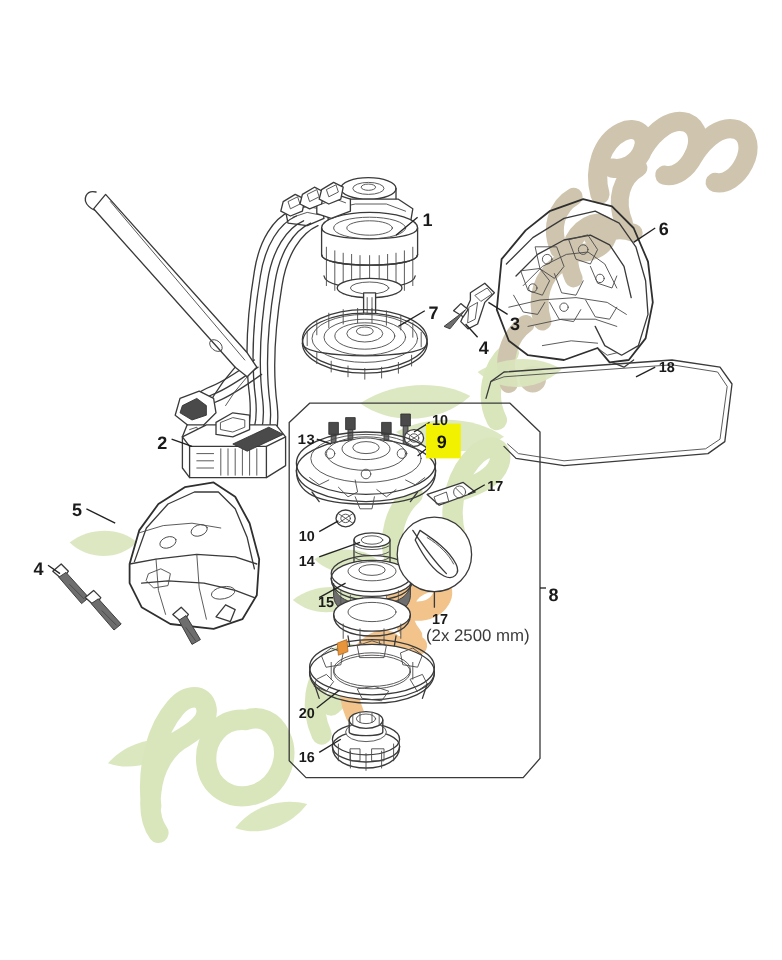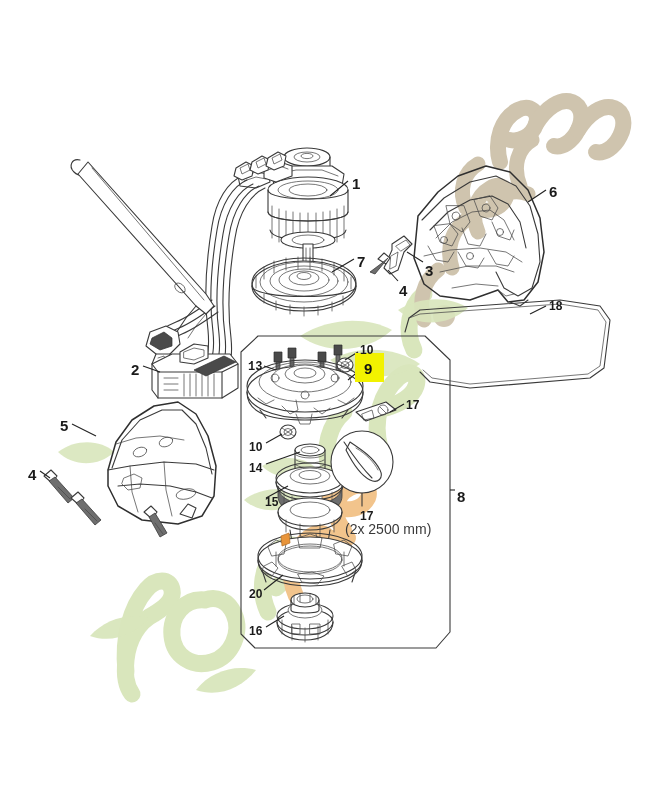--- a/index.html
+++ b/index.html
@@ -39,20 +39,21 @@
     font-size: 12px;
     text-align: center;
   }
   .note {
     position: absolute;
     font-family: "Liberation Sans", sans-serif;
     font-size: 14px;
     font-weight: normal;
     color: #3a3a3a;
     white-space: nowrap;
+    margin-left: 10px;
   }
   .hl-box {
     position: absolute;
     background: #f2f200;
     border: 0;
   }
   .hl-label {
     position: absolute;
     font-family: "Liberation Sans", sans-serif;
     font-size: 15px;

